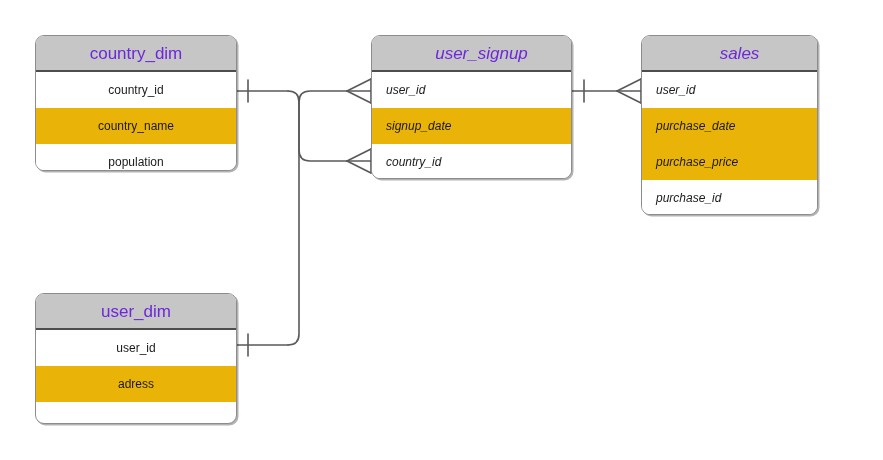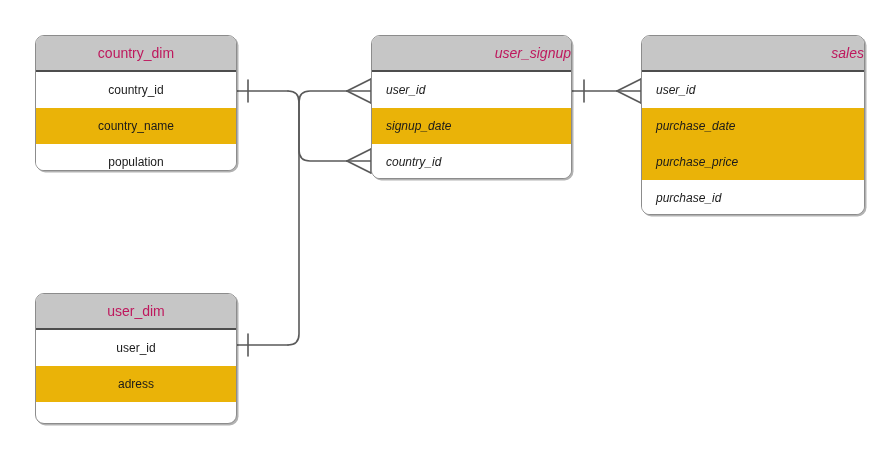--- a/index.html
+++ b/index.html
@@ -34,22 +34,22 @@
     box-shadow: 1.5px 1.5px 0 rgba(0,0,0,0.30);
     overflow: hidden;
     z-index: 2;
   }
   .entity-header {
     box-sizing: border-box;
     height: 36px;
     line-height: 35px;
     background: #c6c6c6;
     border-bottom: 2px solid #4d4d4d;
-    color: #be185d;
-    font-size: 14px;
+    color: #6d28d9;
+    font-size: 17px;
     white-space: nowrap;
     overflow: hidden;
   }
   .entity-row {
     box-sizing: border-box;
     height: 36px;
     line-height: 36px;
     color: #1a1a1a;
     font-size: 12px;
     white-space: nowrap;
@@ -62,21 +62,21 @@
     background: #ffffff;
   }
   
   .style-center .entity-header,
   .style-center .entity-row {
     text-align: center;
     font-style: normal;
   }
   
   .style-italic .entity-header {
-    text-align: right;
+    text-align: center;
     padding-left: 20px;
     font-style: italic;
   }
   .style-italic .entity-row {
     text-align: left;
     padding-left: 14px;
     font-style: italic;
   }
 </style>
 </head>
@@ -131,21 +131,21 @@
     <div class="entity-row plain">population</div>
   </div>
 
   <div class="entity style-italic" style="left:371px; top:35px; width:201px; height:144px;">
     <div class="entity-header">user_signup</div>
     <div class="entity-row plain">user_id</div>
     <div class="entity-row alt">signup_date</div>
     <div class="entity-row plain">country_id</div>
   </div>
 
-  <div class="entity style-italic" style="left:641px; top:35px; width:224px; height:180px;">
+  <div class="entity style-italic" style="left:641px; top:35px; width:177px; height:180px;">
     <div class="entity-header">sales</div>
     <div class="entity-row plain">user_id</div>
     <div class="entity-row alt">purchase_date</div>
     <div class="entity-row alt">purchase_price</div>
     <div class="entity-row plain">purchase_id</div>
   </div>
 
   <div class="entity style-center" style="left:35px; top:293px; width:202px; height:131px;">
     <div class="entity-header">user_dim</div>
     <div class="entity-row plain">user_id</div>

